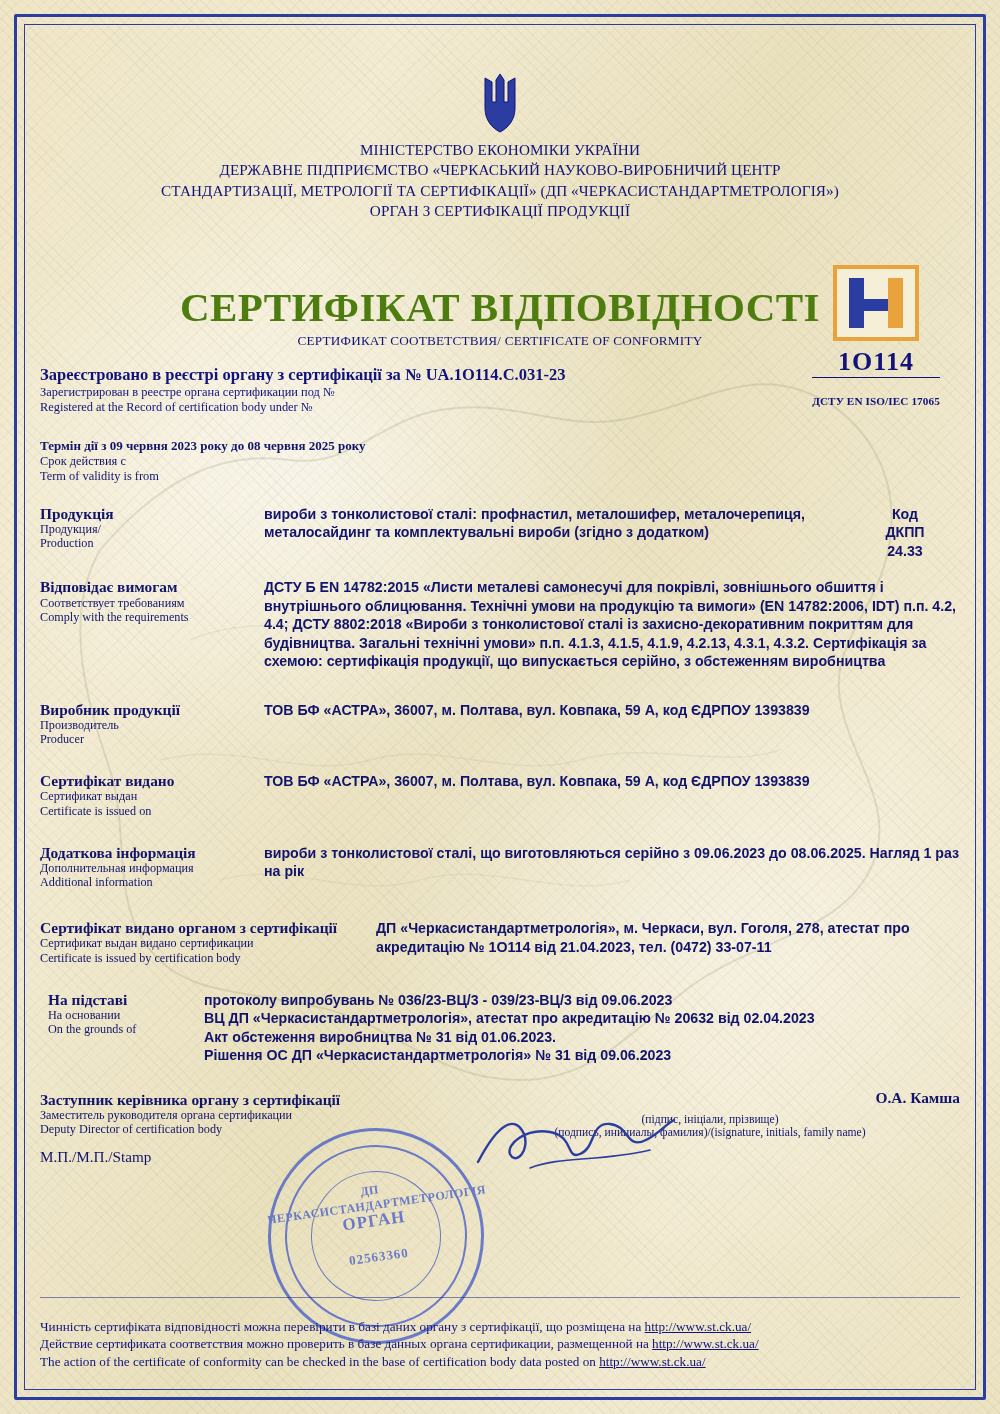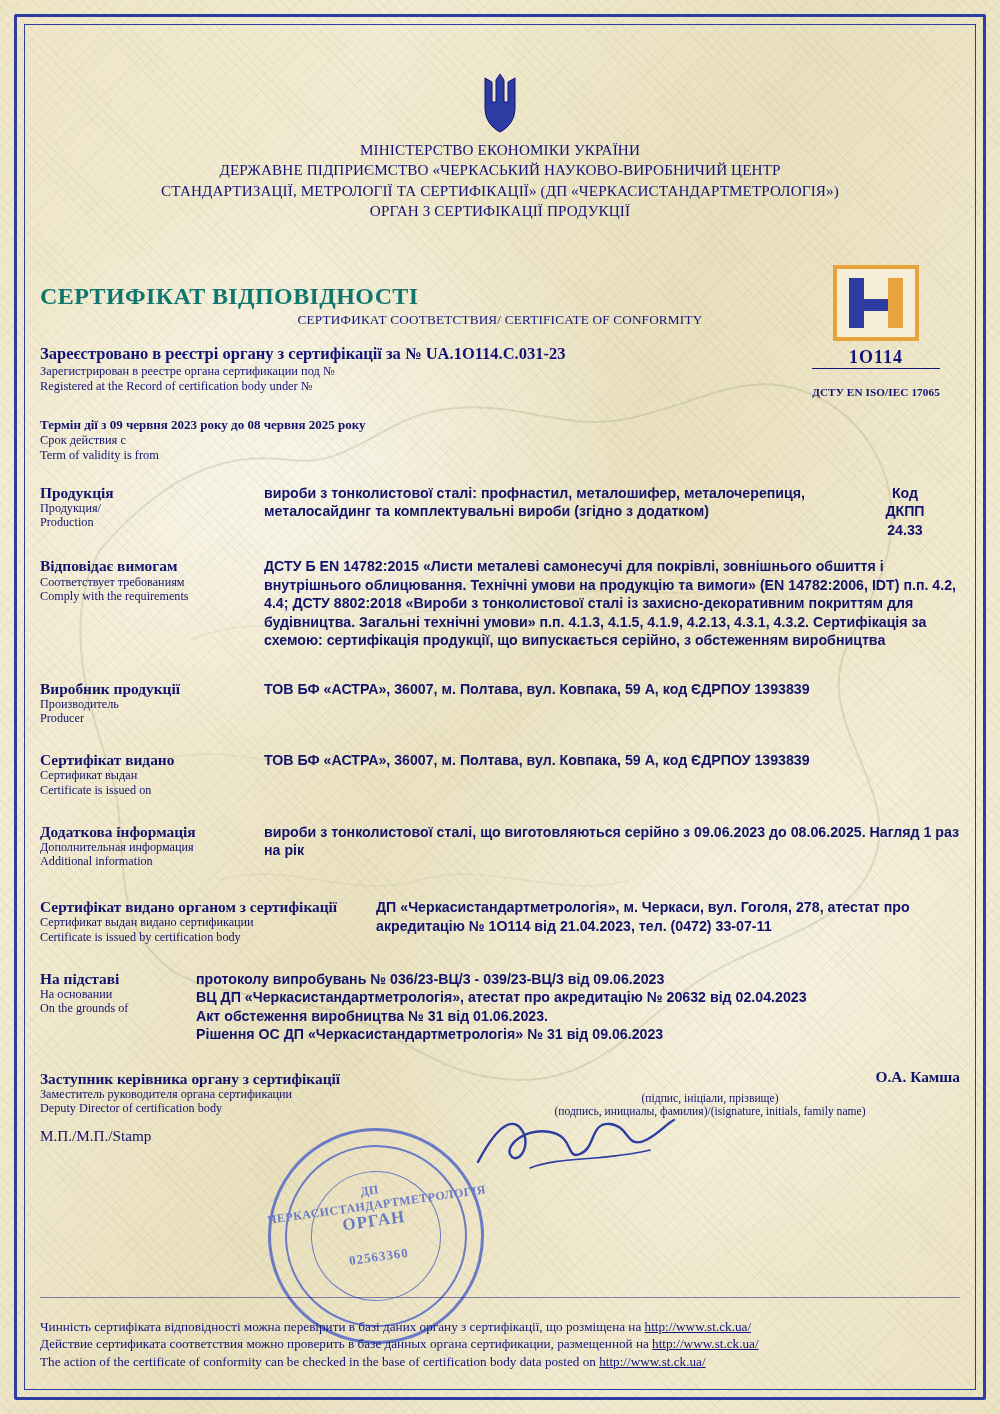--- a/index.html
+++ b/index.html
@@ -68,25 +68,25 @@
     letter-spacing: 0.1px;
     margin-top: 6px;
     color: #11137a;
   }
 
   .title-zone {
     margin-top: 62px;
     position: relative;
   }
   .main-title {
-    text-align: left;
-    font-size: 24px;
+    text-align: center;
+    font-size: 41px;
     font-weight: bold;
     letter-spacing: 0.4px;
-    color: #0f766e;
+    color: #4d7c0f;
   }
   .sub-title {
     text-align: center;
     font-size: 13.2px;
     letter-spacing: 0.2px;
     margin-top: 2px;
     color: #11137a;
   }
 
   
@@ -116,21 +116,21 @@
   .acc-logo .bar-l { left: 12px; }
   .acc-logo .bar-r { right: 12px; background: #e8a33d; }
   .acc-logo .bar-mid {
     position: absolute;
     left: 12px; right: 12px;
     top: 30px;
     height: 12px;
     background: #2b3da0;
   }
   .acc-num {
-    font-size: 18px;
+    font-size: 26px;
     font-weight: bold;
     letter-spacing: 1px;
     margin-top: 6px;
     color: #11137a;
   }
   .acc-std {
     font-size: 11.2px;
     font-weight: bold;
     letter-spacing: 0.1px;
     color: #11137a;
@@ -191,21 +191,21 @@
   .code-col {
     flex: 0 0 110px;
     text-align: center;
     font-family: "Liberation Sans", sans-serif;
     font-size: 14.2px;
     font-weight: bold;
     line-height: 1.30;
   }
 
   .row-wide .lbl { width: 330px; flex: 0 0 330px; }
-  .row-grounds .lbl { width: 150px; flex: 0 0 150px; }
+  .row-grounds .lbl { width: 150px; flex: 0 0 150px; margin-left: 8px; }
 
   
   .sign-row {
     display: flex;
     margin-top: 26px;
     position: relative;
   }
   .sign-row .lbl { width: 420px; flex: 0 0 420px; }
   .sign-right {
     flex: 1 1 auto;

